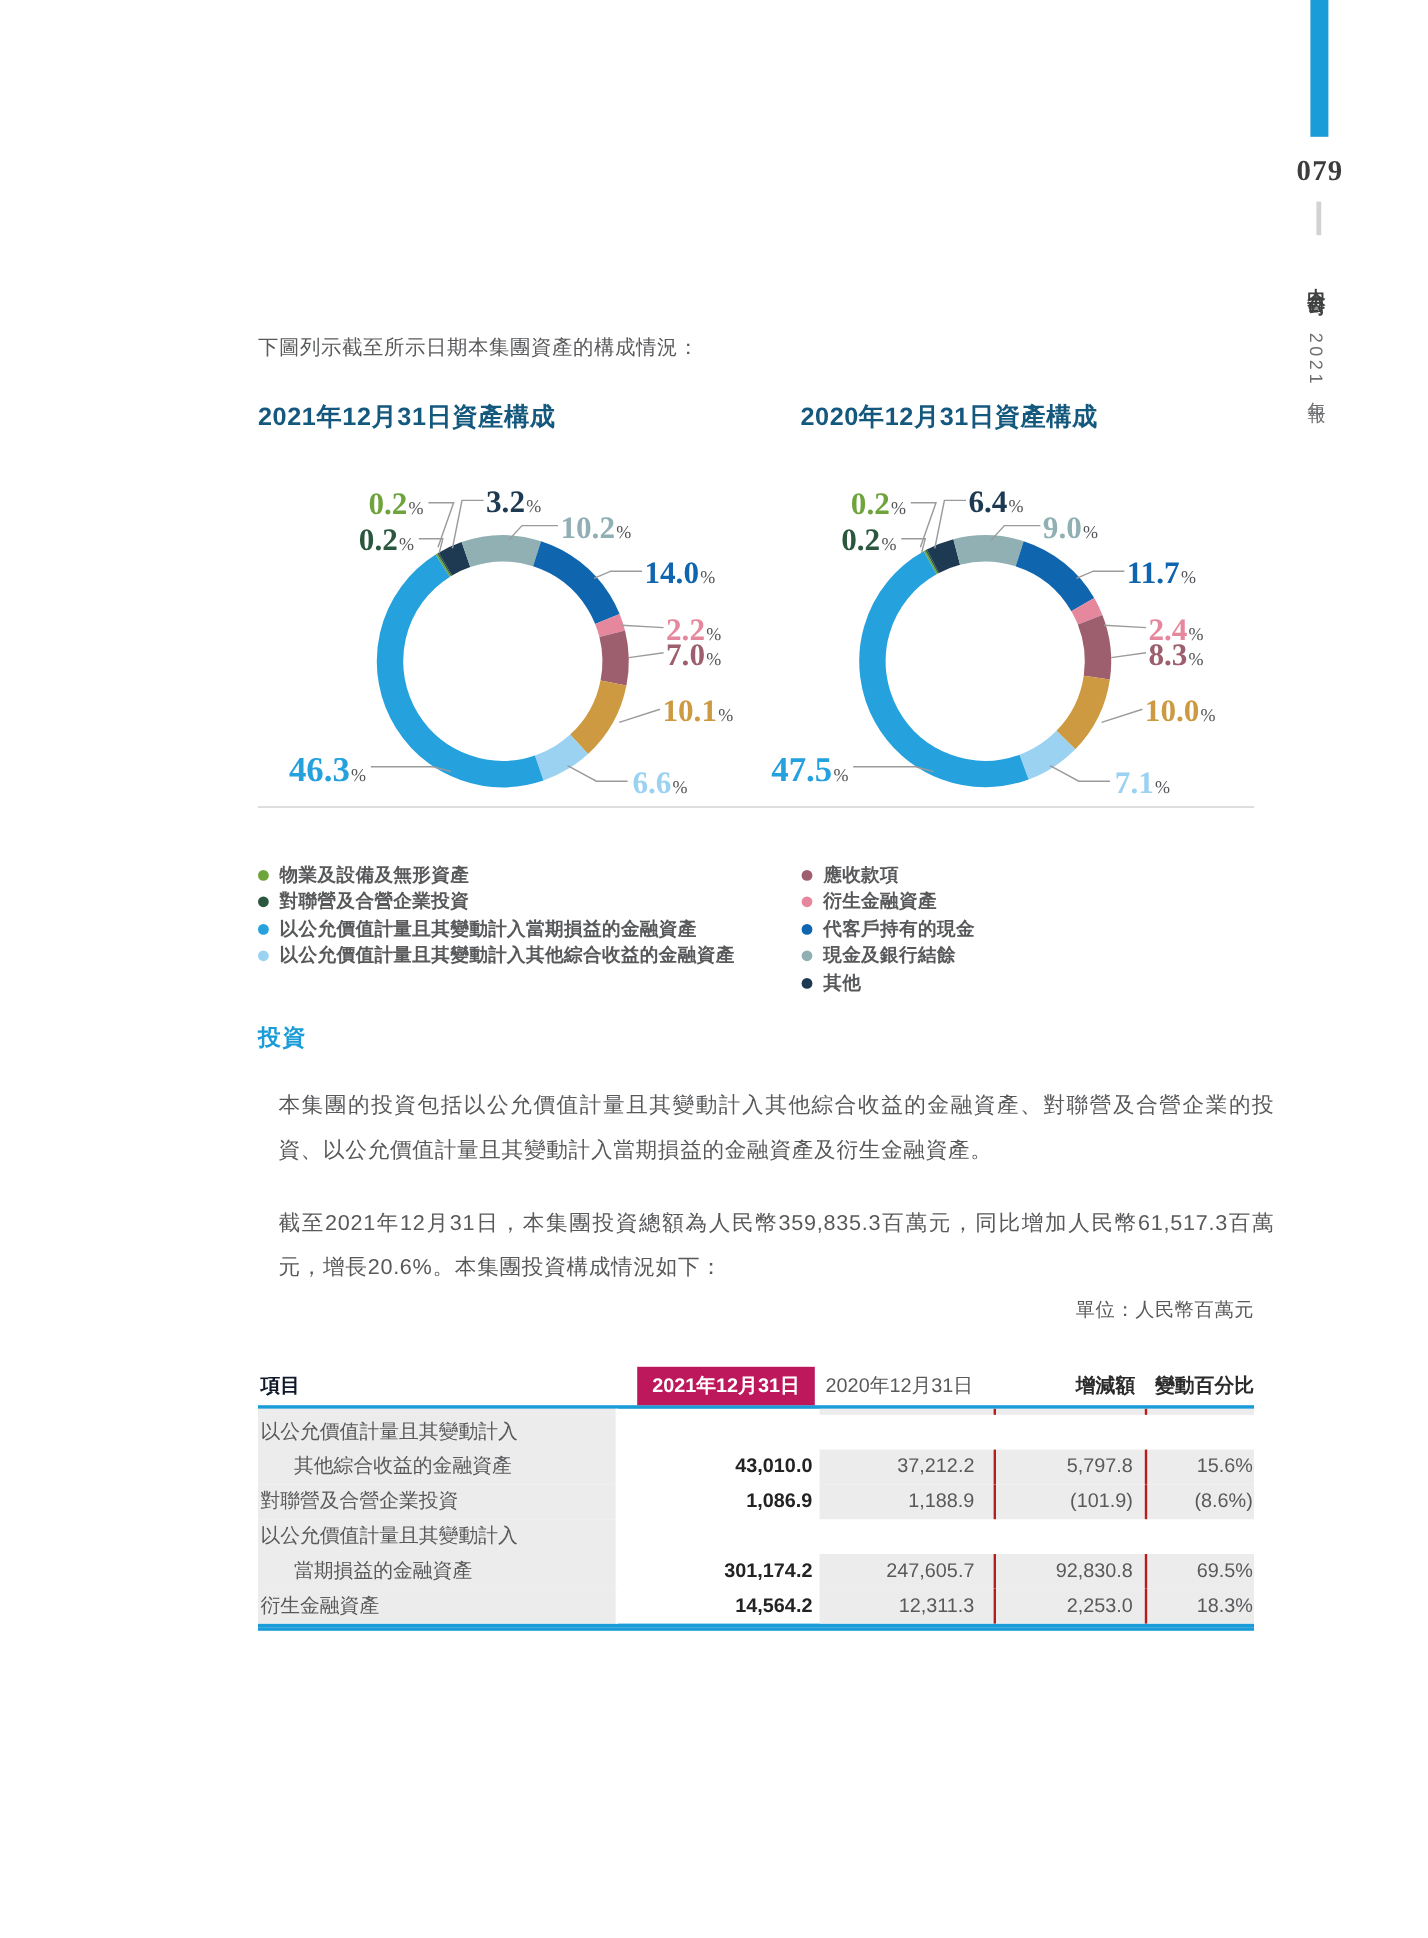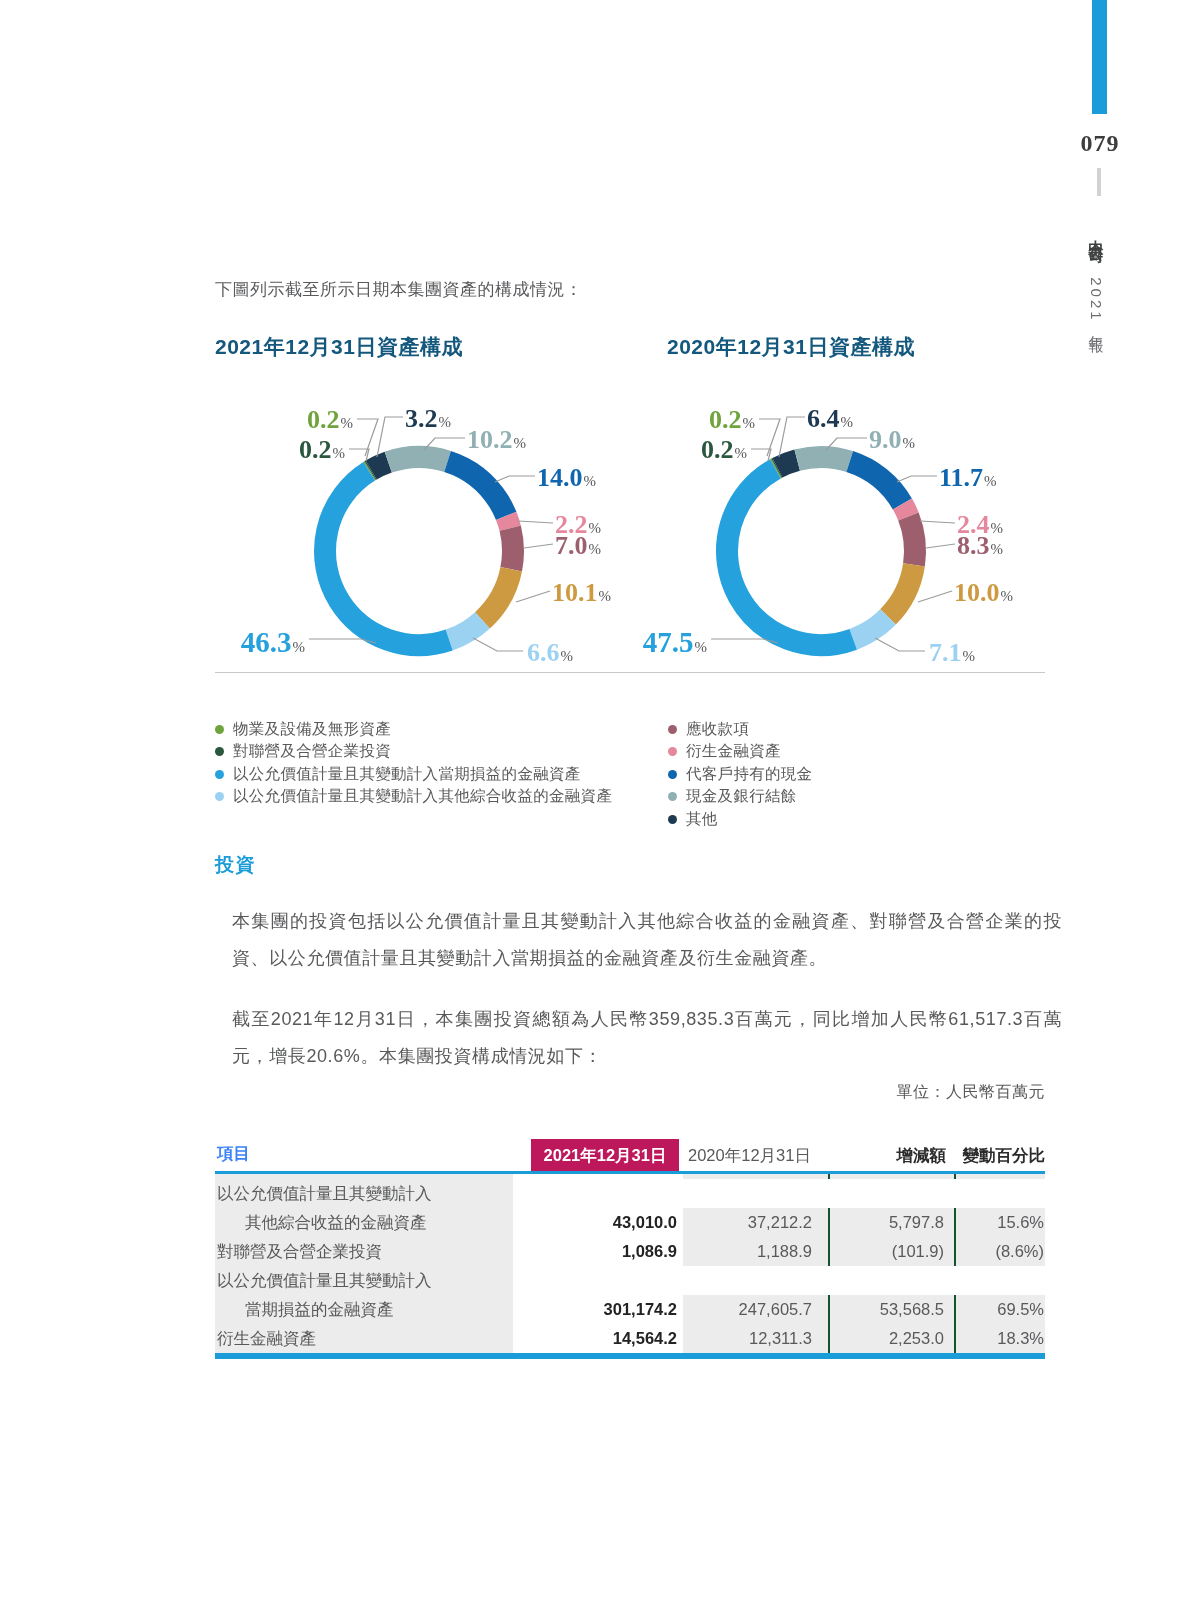--- a/index.html
+++ b/index.html
@@ -27,46 +27,46 @@
   .chart { position:absolute; top:390px; width:420px; height:285px; }
   #chart-0 { left:0; } #chart-1 { left:402px; }
   .chart svg { position:absolute; left:0; top:0; overflow:visible; }
   .pct-label { position:absolute; white-space:nowrap; font-family:"Liberation Serif", serif; font-weight:bold; }
   .pct-label .pnum { font-size:26px; }
   .pct-label.big .pnum { font-size:29px; }
   .pct-label .psign { font-size:15px; color:#555659; font-weight:normal; margin-left:1px; }
   .divider { position:absolute; top:672px; left:0; width:830px; height:1px; background:#c9c9c9; }
   
   .legend { position:absolute; top:718px; left:0; width:830px; height:115px; }
-  .lcol { position:absolute; top:0; }
+  .lcol { position:absolute; top:0;font-weight:bold; }
   .lcol0 { left:0; } .lcol1 { left:453px; }
   .legend-item { display:flex; align-items:center; height:22.5px; font-size:15.5px; color:#58595b; letter-spacing:0.3px; }
   .dot { width:9px; height:9px; border-radius:50%; margin-right:9px; flex:none; }
   
   .section-heading { position:absolute; top:852px; left:0; margin:0; font-size:19px; font-weight:bold;
     color:#199cd8; letter-spacing:1.5px; }
   .body-text { position:absolute; left:0; width:830px; margin:17px; font-size:18px; line-height:37px;
     color:#58595b; letter-spacing:0.6px; text-align:justify; }
   .p1 { top:886px; } .p2 { top:984px; }
   .unit-note { position:absolute; top:1082px; right:0; font-size:16px; color:#58595b; letter-spacing:0.5px; }
   
   .inv-table { position:absolute; top:1139px; left:0; width:830px; }
   .t-grid { display:grid; grid-template-columns:300px 168px 145px 126px 91px; }
   .t-rule { height:3px; background:#199cd8; }
   .t-head .cell { line-height:32px; font-size:16.5px; }
-  .t-head .h1 { font-weight:bold; color:#3b82f6; padding-left:2px;font-family:Liberation Mono, monospace; }
+  .t-head .h1 { font-weight:bold; color:#0f172a; padding-left:2px; }
   .blue-box { width:148px; margin-left:16px; height:32px; background:#be185d; color:#fff;
     text-align:center; font-weight:bold; font-size:16.5px; }
   .t-head .h3c { padding-left:5px; color:#58595b; }
   .t-head .h4c, .t-head .h5c { text-align:right; font-weight:bold; color:#2b2b2c; }
   .t-head .h4c { padding-right:8px; }
   .cell { line-height:29px; font-size:16.5px; }
   .sh { background:#ececec; }
   .c1.sh { border-right:2px solid #fff; }
-  .c4.sh, .c5.sh { border-left:2px solid #14532d; }
+  .c4.sh, .c5.sh { border-left:2px solid #b91c1c; }
   .lbl-line { color:#58595b; padding-left:2px; white-space:nowrap; }
   .lbl-ind { padding-left:30px; }
   .num { text-align:right; color:#58595b; align-self:end; }
   .c2.num { font-weight:bold; color:#232324; padding-right:6px; }
   .c3.num { padding-right:16px; }
   .c4.num { padding-right:10px; }
   .c5.num { padding-right:1px; }
   .t-total .cell { line-height:33px; }
   .t-total .lbl-line { font-weight:bold; color:#2b2b2c; }
   .spacer-row .cell { height:5px; line-height:5px; }
@@ -250,21 +250,21 @@
           <div class="cell c4 num sh">(101.9)</div>
           <div class="cell c5 num sh">(8.6%)</div>
         </div>
         <div class="t-grid t-body">
           <div class="cell c1 sh">
             <div class="lbl-line">以公允價值計量且其變動計入</div>
             <div class="lbl-line lbl-ind">當期損益的金融資產</div>
           </div>
           <div class="cell c2 num">301,174.2</div>
           <div class="cell c3 num sh">247,605.7</div>
-          <div class="cell c4 num sh">53,568.5</div>
+          <div class="cell c4 num sh">92,830.8</div>
           <div class="cell c5 num sh">69.5%</div>
         </div>
         <div class="t-grid t-body">
           <div class="cell c1 sh">
             <div class="lbl-line">衍生金融資產</div>
           </div>
           <div class="cell c2 num">14,564.2</div>
           <div class="cell c3 num sh">12,311.3</div>
           <div class="cell c4 num sh">2,253.0</div>
           <div class="cell c5 num sh">18.3%</div>

